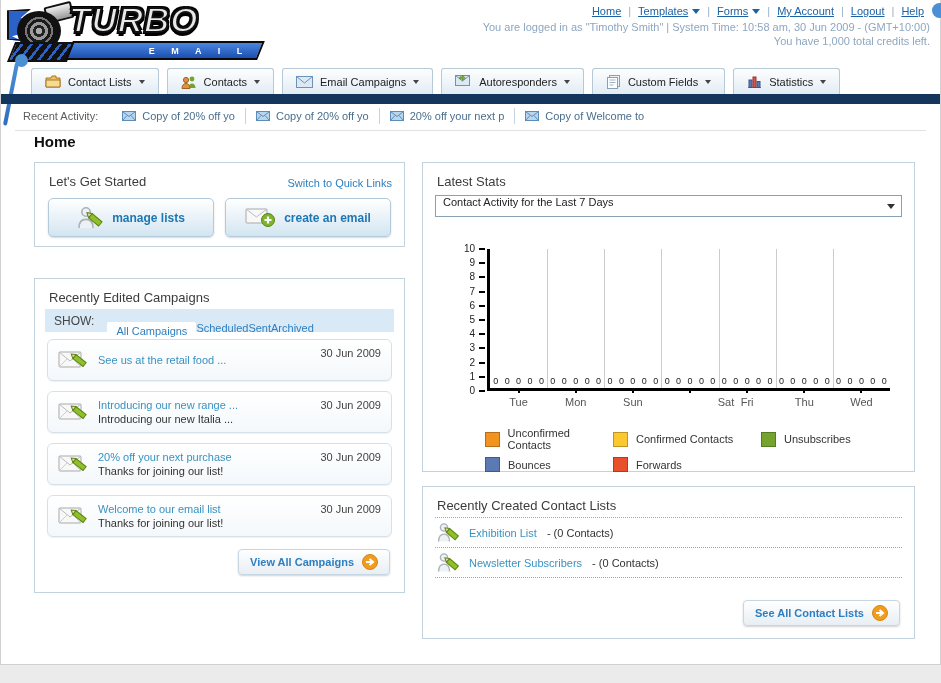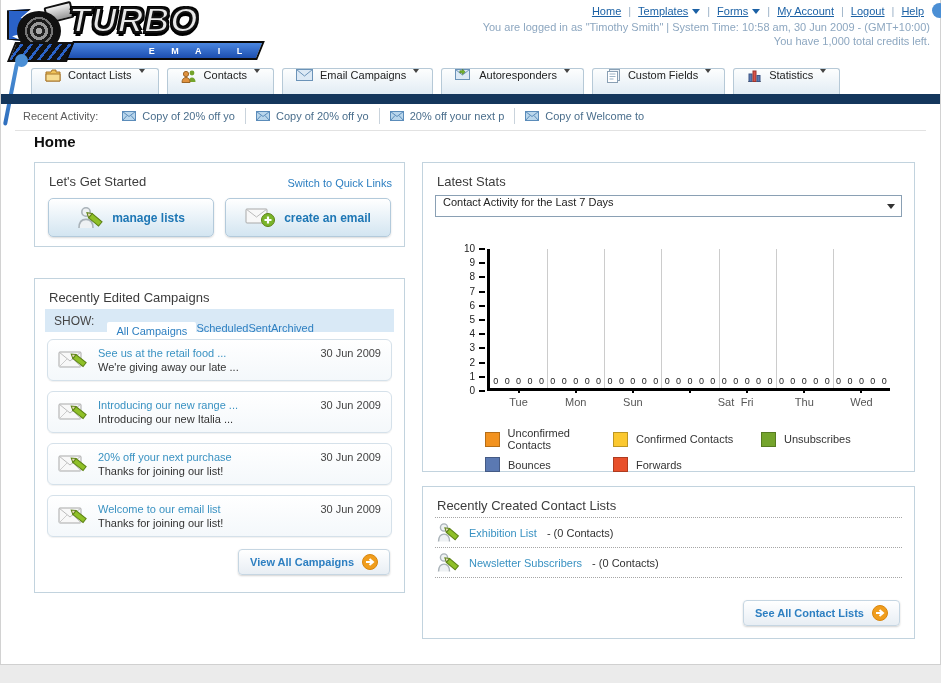--- a/index.html
+++ b/index.html
@@ -36,21 +36,21 @@
       text-shadow:-2px -2px 0 #000,2px -2px 0 #000,-2px 2px 0 #000,2px 2px 0 #000,0 4px 0 #000;}
   .logo-bar{position:absolute;left:62px;top:38px;width:178px;height:15px;border:2px solid #0a0a0a;transform:skewX(-22deg);
       background:linear-gradient(#4a86e0,#1d4fb0);display:flex;align-items:center;justify-content:flex-end;padding-right:10px;}
   .logo-sub{color:#fff;font-size:9px;font-weight:bold;letter-spacing:7px;transform:skewX(22deg);}
   .swoosh-dot{position:absolute;left:14px;top:54px;width:13px;height:13px;border-radius:50%;background:#4b8fd5;}
   .swoosh-line{position:absolute;left:8px;top:62px;width:4px;height:64px;border-radius:3px;
       background:linear-gradient(#4b8fd5,#2f6fbe);transform:rotate(11deg);}
 
   
   .nav{position:absolute;top:68px;left:0;right:0;height:26px;padding-left:30px;display:flex;gap:8px;align-items:flex-end;}
-  .tab{height:25px;display:inline-flex;align-items:flex-start;gap:7px;padding:0 13px;border:1px solid #b6c9d7;border-bottom:none;
+  .tab{height:25px;display:inline-flex;align-items:center;gap:7px;padding:0 13px;border:1px solid #b6c9d7;border-bottom:none;
       border-radius:3px 3px 0 0;background:linear-gradient(#fdfefe,#e2ecf4);font-size:11px;color:#222;cursor:pointer;white-space:nowrap;}
   .tab .caret{border-top-color:#444;border-left-width:3px;border-right-width:3px;border-top-width:4px;}
   .navy-bar{position:absolute;top:94px;left:0;right:0;height:10px;background:#14365c;}
 
   
   .activity{position:absolute;top:104px;left:0;right:0;height:24px;display:flex;align-items:center;padding-left:22px;font-size:11px;}
   .activity .act-label{color:#5c5c5c;margin-right:14px;}
   .act-item{display:flex;align-items:center;gap:6px;padding:2px 10px;color:#4a6e8c;cursor:pointer;}
   .act-item + .act-item{border-left:1px solid #c9d3dc;}
   .activity-rule{position:absolute;top:130px;left:14px;right:14px;border-top:1px solid #e2e2e2;}
@@ -319,21 +319,20 @@
               <path d="M1 4 L12 13 L23 4" fill="none" stroke="#bbb"></path>
               <path d="M1 19 L9 11 M23 19 L15 11" fill="none" stroke="#ccc"></path>
               <g transform="rotate(38 20 12)">
                 <rect x="15" y="9" width="13" height="5" fill="#8fc027" stroke="#5d8315"></rect>
                 <path d="M15 9 l-4 2.5 4 2.5 z" fill="#e7d9b8" stroke="#5d8315"></path>
               </g>
             </svg>
           </span>
           <div class="camp-text">
             <a class="camp-title">See us at the retail food ...</a>
-            <span class="camp-sub">We're giving away our late ...</span>
           </div>
           <span class="camp-date">30 Jun 2009</span>
         </div>
         <div class="camp-row">
           <span>
             <svg width="30" height="24" viewBox="0 0 30 24">
               <rect x="1" y="4" width="22" height="15" rx="1" fill="#f8f8f8" stroke="#a9a9a9"></rect>
               <path d="M1 4 L12 13 L23 4" fill="none" stroke="#bbb"></path>
               <path d="M1 19 L9 11 M23 19 L15 11" fill="none" stroke="#ccc"></path>
               <g transform="rotate(38 20 12)">

